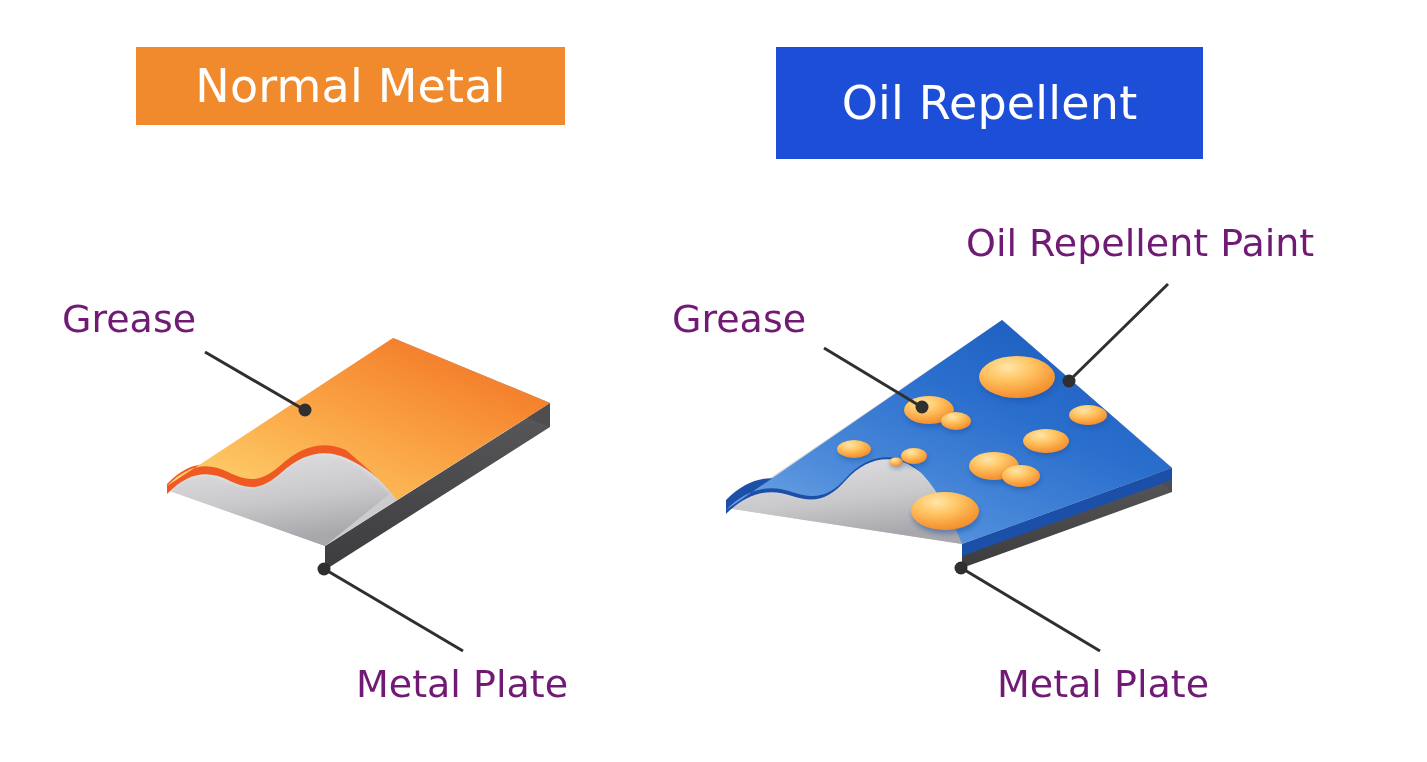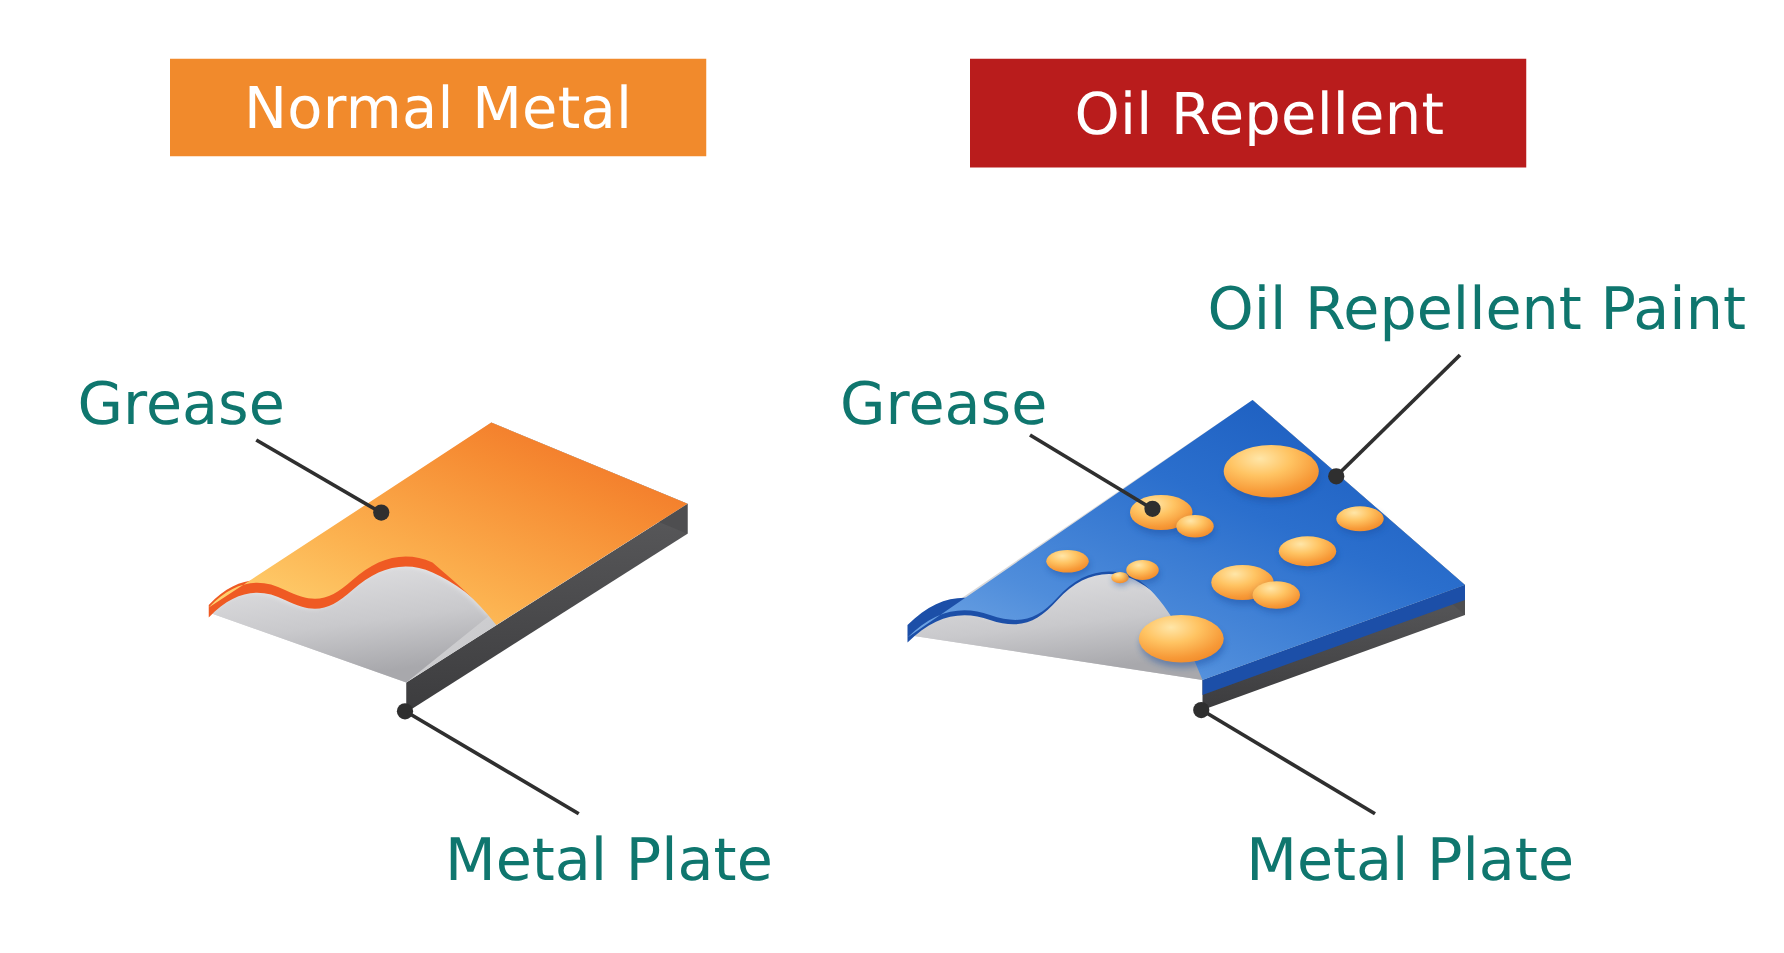--- a/index.html
+++ b/index.html
@@ -37,30 +37,29 @@
     left: 136px;
     top: 47px;
     width: 429px;
     height: 78px;
     background: #f18a2c;
   }
   .banner-right {
     left: 776px;
     top: 47px;
     width: 427px;
-    height: 87px;
-    background: #b91c1c;
-    padding-left: 18px;
+    height: 112px;
+    background: #1d4ed8;
   }
 
   
   .label {
     position: absolute;
-    color: #0f766e;
-    font-size: 47px;
+    color: #701a75;
+    font-size: 38px;
     font-weight: 400;
     line-height: 1;
     white-space: nowrap;
     user-select: none;
     text-align: right;
   }
   .lbl-grease-left      { left: 62px;   top: 300px; }
   .lbl-metal-left       { left: 356px;  top: 665px; }
   .lbl-grease-right     { left: 672px;  top: 300px; }
   .lbl-paint-right      { left: 966px;  top: 224px; }

